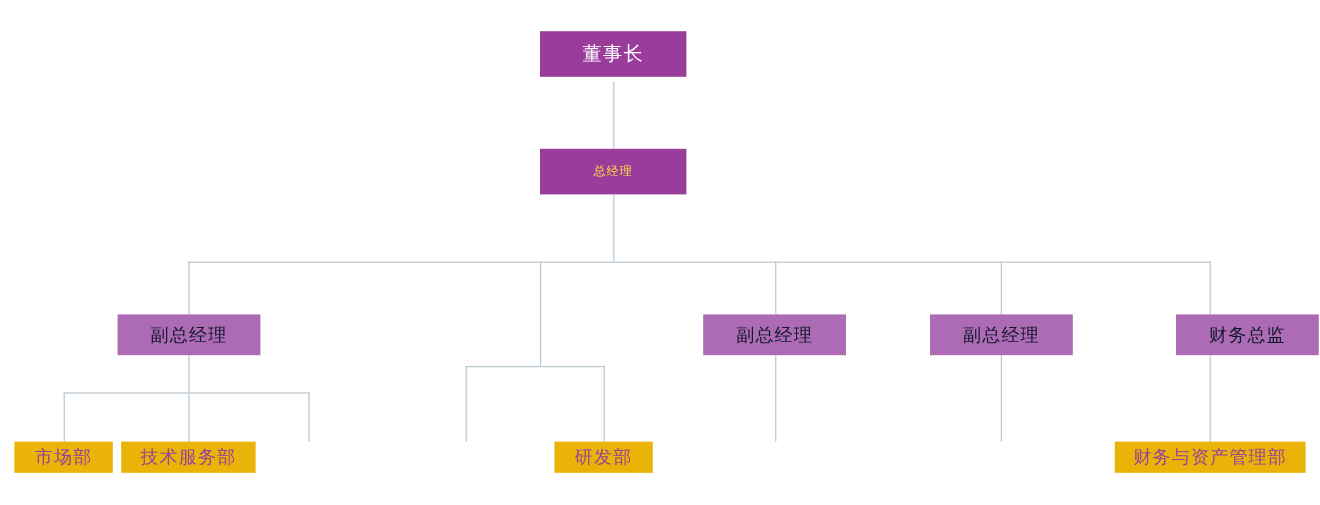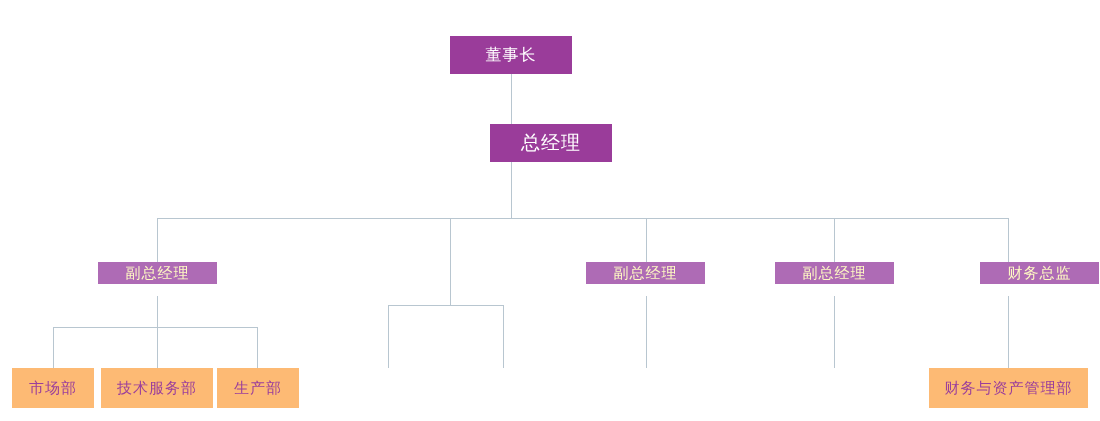--- a/index.html
+++ b/index.html
@@ -29,36 +29,35 @@
     z-index: 2;
   }
   .node.lv1 {
     background: #9a3c9a;
     color: #ffffff;
     font-size: 16px;
     height: 38px;
   }
   .node.lv2 {
     background: #9a3c9a;
-    color: #ffffff;
-    font-size: 19px;
+    color: #fde047;
+    font-size: 10px;
     height: 38px;
-    margin-left: 40px;
   }
   .node.lv3 {
     background: #ae6bb5;
-    color: #fef9c3;
+    color: #0f172a;
     font-size: 15px;
-    height: 22px;
+    height: 34px;
   }
   .node.lv4 {
-    background: #fdba74;
+    background: #eab308;
     color: #9b3f9b;
     font-size: 15px;
-    height: 40px;
+    height: 26px;
   }
   .conn {
     position: absolute;
     background: #b8c6d0;
     z-index: 1;
   }
   .conn.v { width: 1px; }
   .conn.h { height: 1px; }
 </style>
 </head>
@@ -88,21 +87,21 @@
   <div class="conn h" style="left:388px; top:305px; width:116px;"></div>
   <div class="conn v" style="left:388px; top:305px; height:63px;"></div>
   <div class="conn v" style="left:503px; top:305px; height:63px;"></div>
 
   <div class="conn v" style="left:646px; top:296px; height:72px;"></div>
 
   <div class="conn v" style="left:834px; top:296px; height:72px;"></div>
 
   <div class="conn v" style="left:1008px; top:296px; height:72px;"></div>
 
-  <div class="node lv1" style="left:450px; top:36px; width:122px;">
+  <div class="node lv1" style="left:450px; top:26px; width:122px;">
     <span>董事长</span>
   </div>
 
   <div class="node lv2" style="left:450px; top:124px; width:122px;">
     <span>总经理</span>
   </div>
 
   <div class="node lv3" style="left:98px; top:262px; width:119px;">
     <span>副总经理</span>
   </div>
@@ -120,25 +119,25 @@
   </div>
 
   <div class="node lv4" style="left:12px; top:368px; width:82px;">
     <span>市场部</span>
   </div>
 
   <div class="node lv4" style="left:101px; top:368px; width:112px;">
     <span>技术服务部</span>
   </div>
 
-  <div class="node lv4" style="left:217px; top:368px; width:82px;">
-    <span>生产部</span>
-  </div>
 
 
+  <div class="node lv4" style="left:462px; top:368px; width:82px;">
+    <span>研发部</span>
+  </div>
 
 
 
   <div class="node lv4" style="left:929px; top:368px; width:159px;">
     <span>财务与资产管理部</span>
   </div>
 
 </div>
 
 </body></html>

